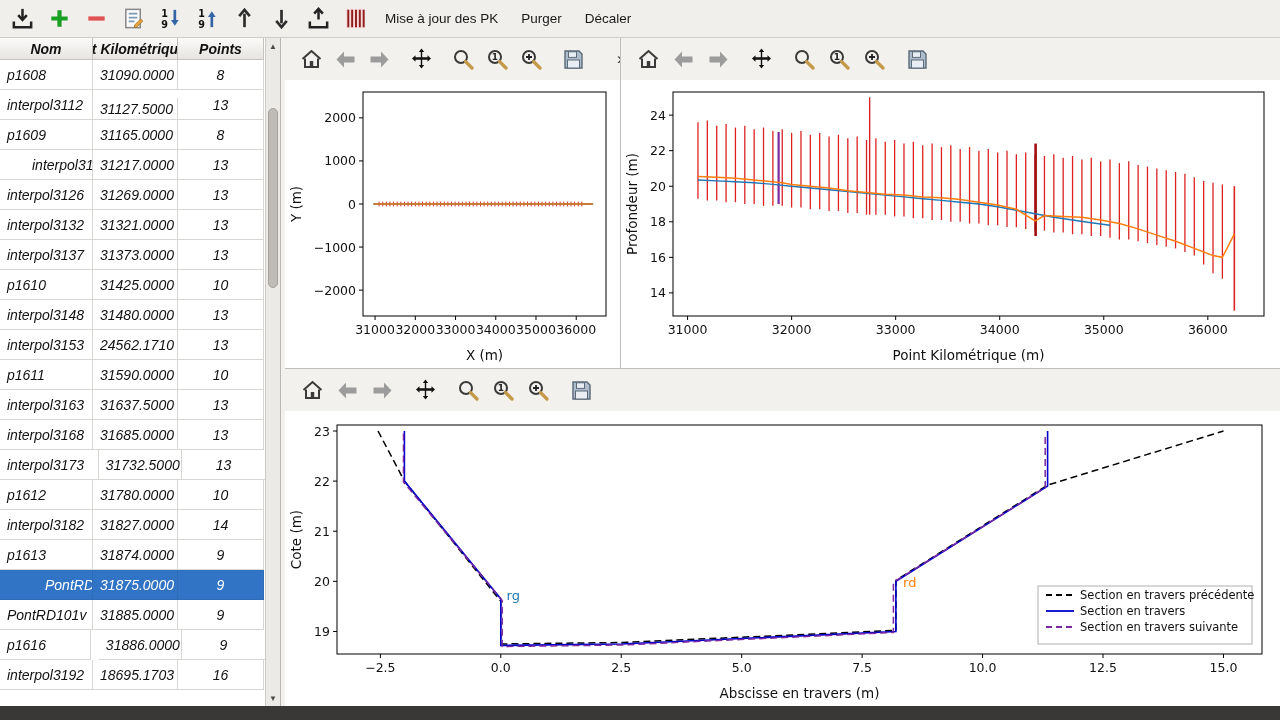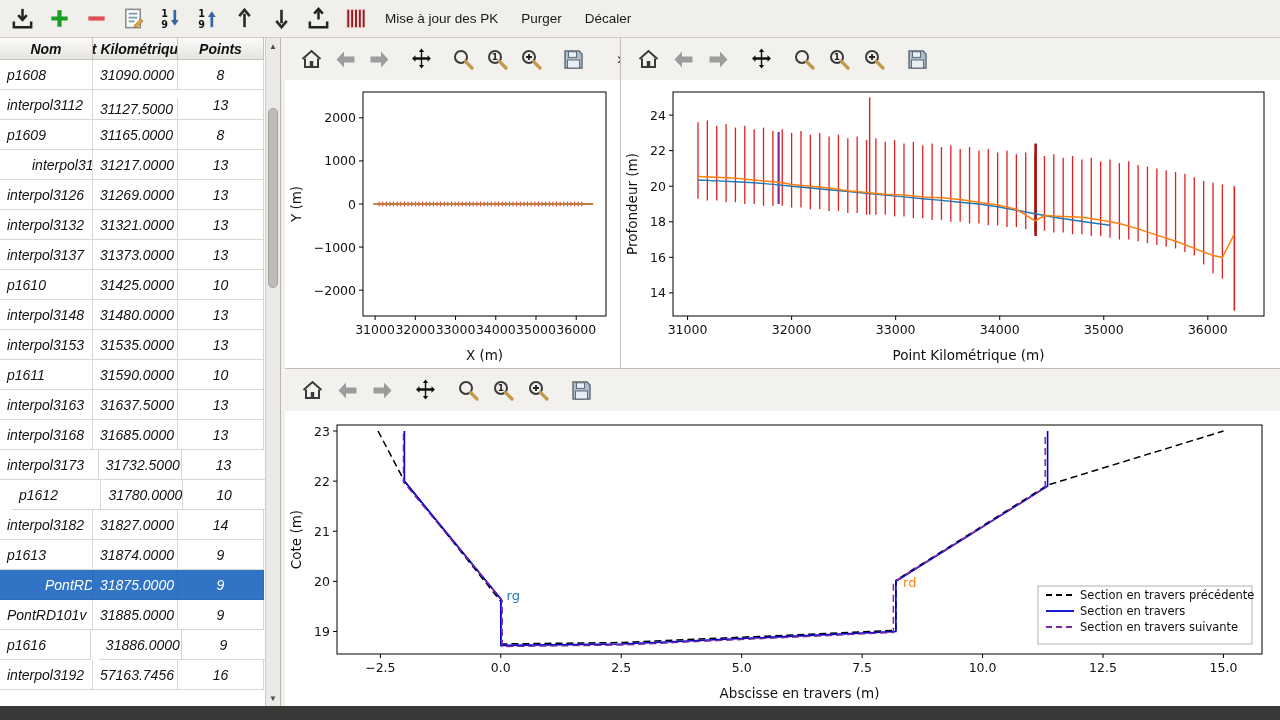--- a/index.html
+++ b/index.html
@@ -163,21 +163,21 @@
           <div class="gcell" style="width: 85px;">31425.0000</div>
           <div class="gcell cell-center" style="width: 86px;">10</div>
         </div>
         <div class="grow">
           <div class="gcell" style="width: 93px;">interpol3148</div>
           <div class="gcell" style="width: 85px;">31480.0000</div>
           <div class="gcell cell-center" style="width: 86px;">13</div>
         </div>
         <div class="grow">
           <div class="gcell" style="width: 93px;">interpol3153</div>
-          <div class="gcell" style="width: 85px;">31535.0000</div>
+          <div class="gcell" style="width: 85px;">24562.1710</div>
           <div class="gcell cell-center" style="width: 86px;">13</div>
         </div>
         <div class="grow">
           <div class="gcell" style="width: 93px;">p1611</div>
           <div class="gcell" style="width: 85px;">31590.0000</div>
           <div class="gcell cell-center" style="width: 86px;">10</div>
         </div>
         <div class="grow">
           <div class="gcell" style="width: 93px;">interpol3163</div>
           <div class="gcell" style="width: 85px;">31637.5000</div>
@@ -187,21 +187,21 @@
           <div class="gcell" style="width: 93px;">interpol3168</div>
           <div class="gcell" style="width: 85px;">31685.0000</div>
           <div class="gcell cell-center" style="width: 86px;">13</div>
         </div>
         <div class="grow">
           <div class="gcell" style="width: 101px;">interpol3173</div>
           <div class="gcell" style="width: 85px;">31732.5000</div>
           <div class="gcell cell-center" style="width: 86px;">13</div>
         </div>
         <div class="grow">
-          <div class="gcell" style="width: 93px; margin-left: 12px;">p1612</div>
+          <div class="gcell" style="width: 93px;">p1612</div>
           <div class="gcell" style="width: 85px;">31780.0000</div>
           <div class="gcell cell-center" style="width: 86px;">10</div>
         </div>
         <div class="grow">
           <div class="gcell" style="width: 93px;">interpol3182</div>
           <div class="gcell" style="width: 85px;">31827.0000</div>
           <div class="gcell cell-center" style="width: 86px;">14</div>
         </div>
         <div class="grow">
           <div class="gcell" style="width: 93px;">p1613</div>
@@ -218,21 +218,21 @@
           <div class="gcell" style="width: 85px;">31885.0000</div>
           <div class="gcell cell-center" style="width: 86px;">9</div>
         </div>
         <div class="grow">
           <div class="gcell" style="width: 93px;">p1616</div>
           <div class="gcell" style="width: 85px; margin-left: 8px;">31886.0000</div>
           <div class="gcell cell-center" style="width: 86px;">9</div>
         </div>
         <div class="grow">
           <div class="gcell" style="width: 93px;">interpol3192</div>
-          <div class="gcell" style="width: 85px;">57163.7456</div>
+          <div class="gcell" style="width: 85px;">18695.1703</div>
           <div class="gcell cell-center" style="width: 86px;">16</div>
         </div>
       </div>
     <div class="vscroll">
       <div class="sbtn up">▲</div>
       <div class="sthumb"></div>
       <div class="sbtn down">▼</div>
     </div>
   </div>
 

